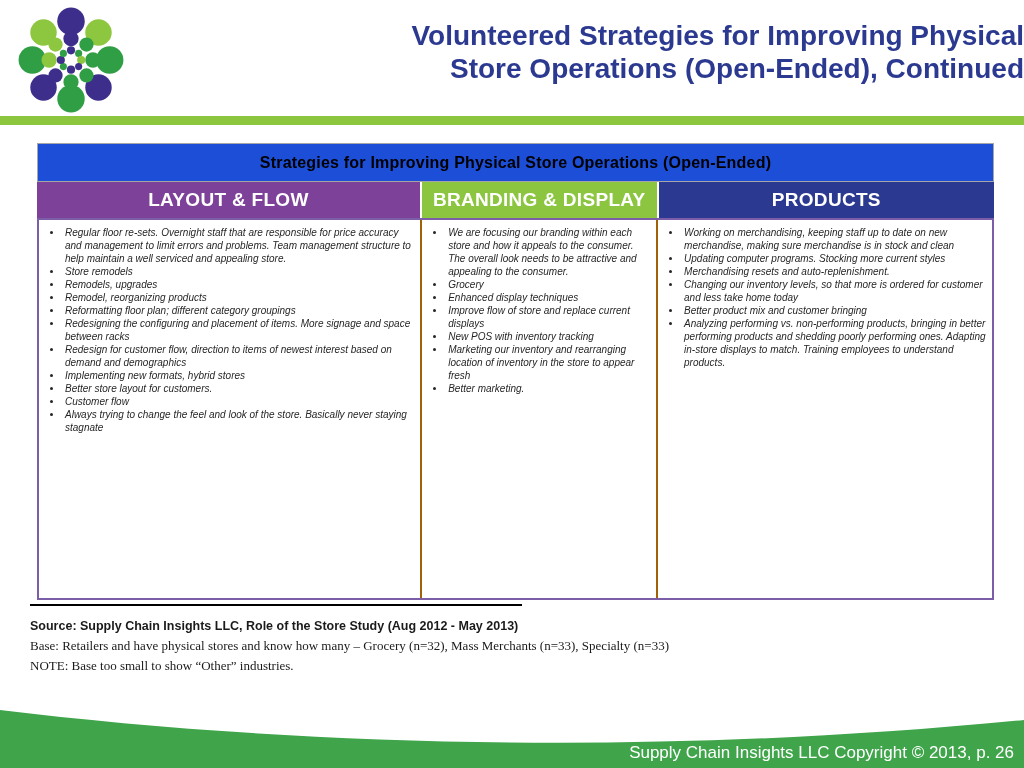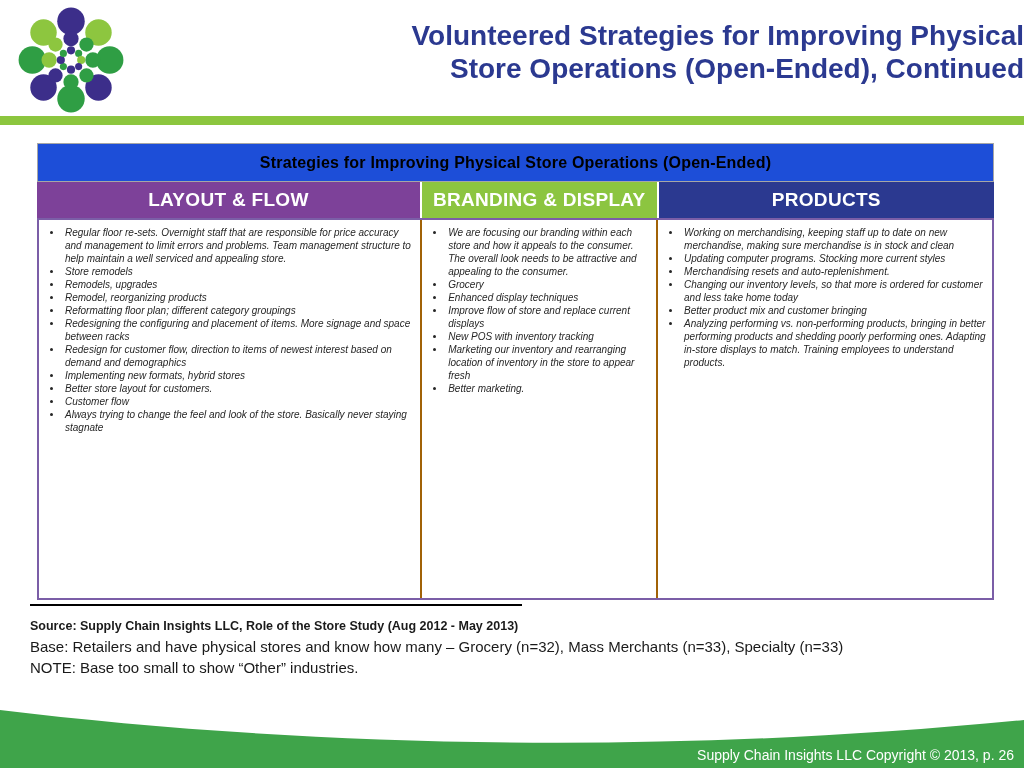--- a/index.html
+++ b/index.html
@@ -37,25 +37,25 @@
   .body-cell+.body-cell{border-left:2px solid #a16207;}
   .body-cell ul{
     margin:4px 2px 4px 0;padding:2px 4px 2px 24px;
     font-size:10px;font-style:italic;color:#262626;line-height:1.3;
   }
   .body-cell li{margin:0;padding:0 0 0 2px;}
   
   .foot-divider{position:absolute;left:30px;top:604px;width:492px;height:2px;background:#000000;}
   .footnotes{position:absolute;left:30px;top:611px;width:980px;color:#1A1A1A;margin-top:8px;}
   .fn-source{font-size:12.5px;font-weight:bold;margin:0 0 5px 0;}
-  .fn-line{font-size:15px;margin:0 0 4px 0;}
+  .fn-line{font-size:13px;margin:0 0 4px 0;font-family:Liberation Serif, serif;}
   
   .footer-wave{position:absolute;left:0;bottom:0;width:1024px;height:68px;}
   .footer-text{
-    position:absolute;right:10px;bottom:5px;color:#ffffff;font-size:14px;
+    position:absolute;right:10px;bottom:5px;color:#ffffff;font-size:17px;
   }
 </style>
 </head>
 <body>
 
 <div class="slide">
 
   <svg class="logo" viewBox="0 0 112 110" aria-hidden="true">
 
     <circle cx="56" cy="17" r="13.5" fill="#3C2E8A"></circle>

